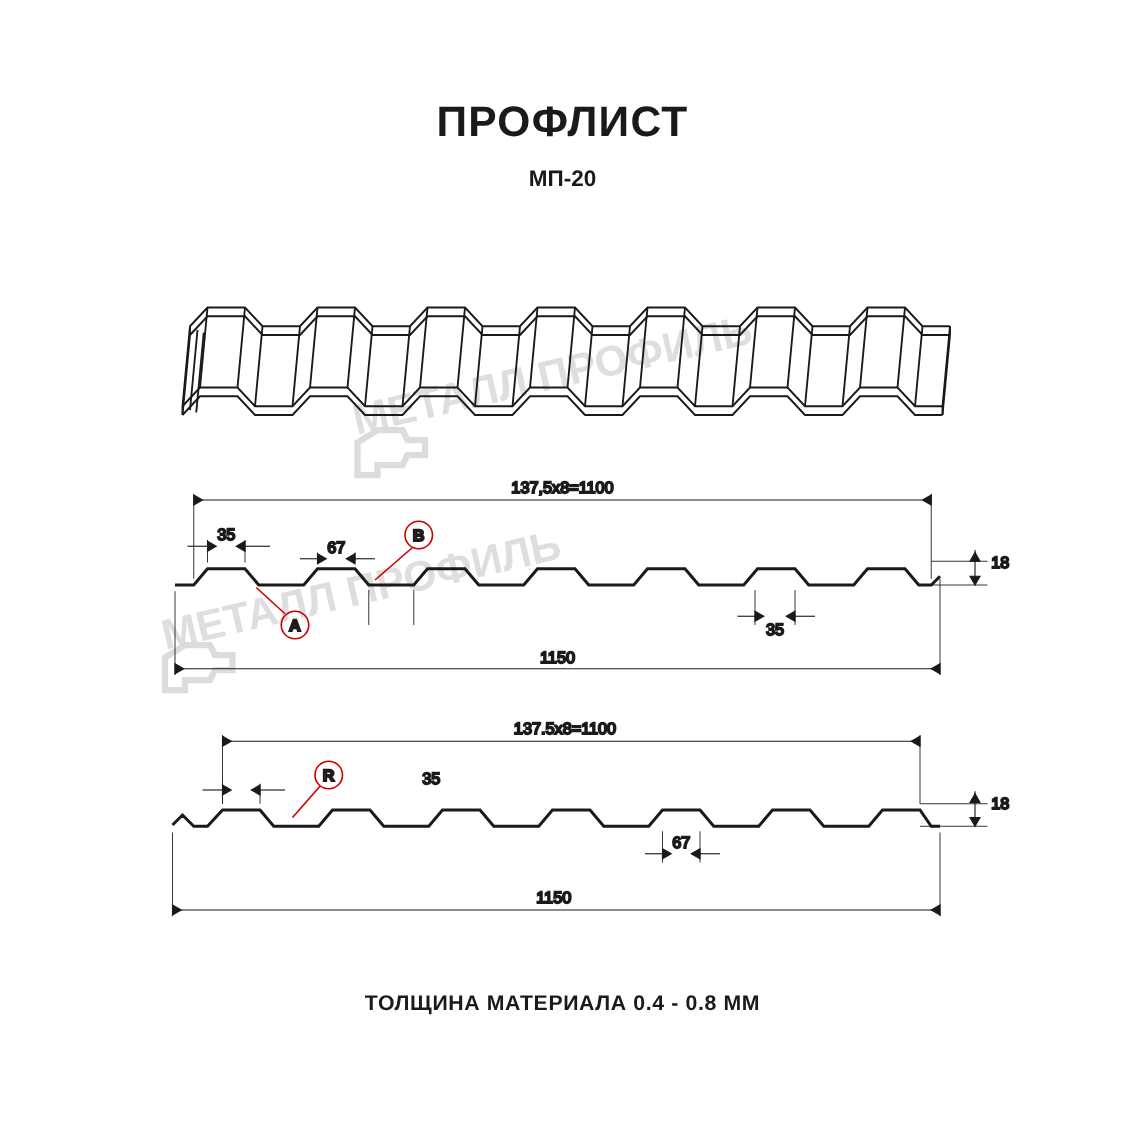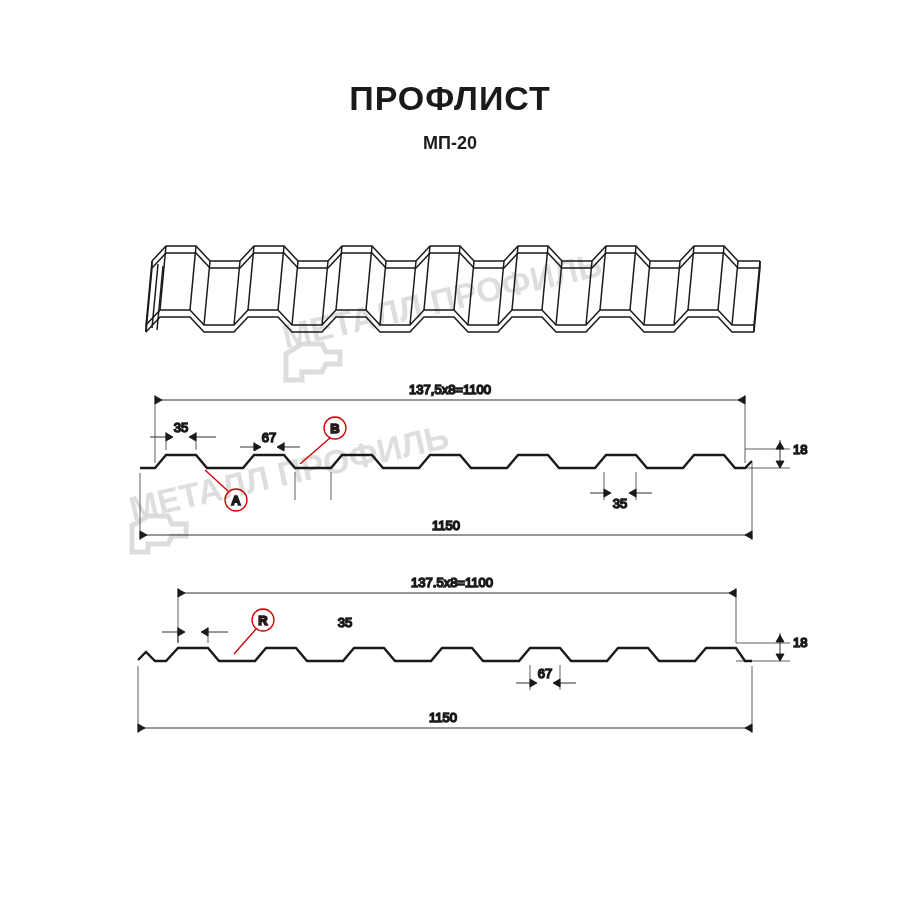--- a/index.html
+++ b/index.html
@@ -322,14 +322,15 @@
 
       <g stroke="#cc0000" stroke-width="1.3">
         <circle cx="263" cy="620" r="11" fill="none"></circle>
         <path d="M256 629 L234 654"></path>
       </g>
       <text class="callout-text" x="263" y="625" text-anchor="middle">R</text>
 
     </g>
   </svg>
 
+  <div class="footer-note">ТОЛЩИНА МАТЕРИАЛА 0.4 - 0.8 ММ</div>
 
 </div>
 
 </body></html>

